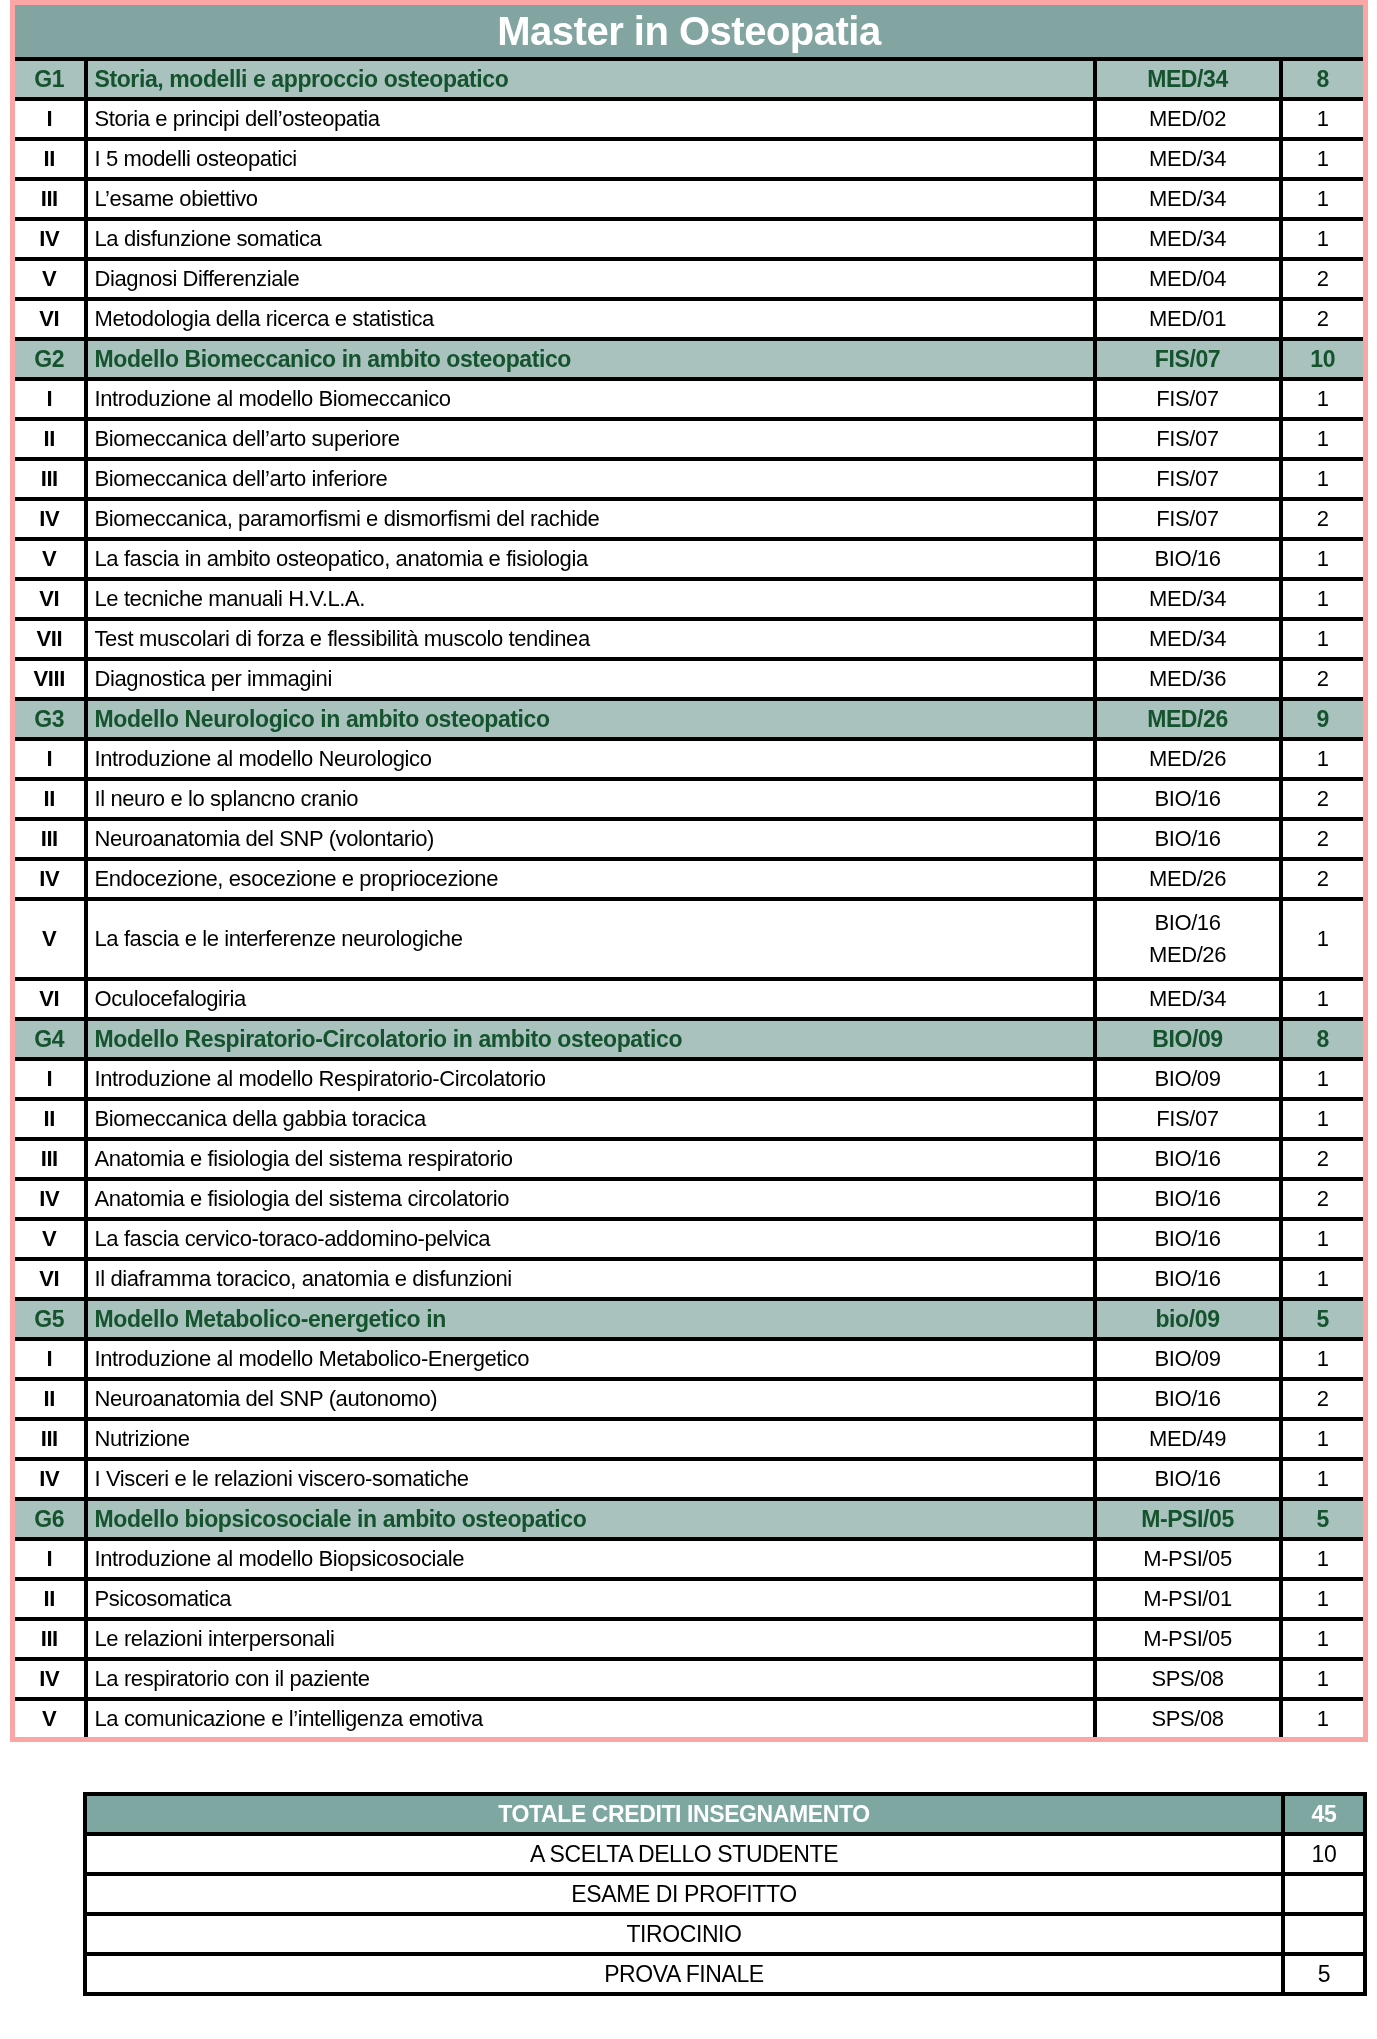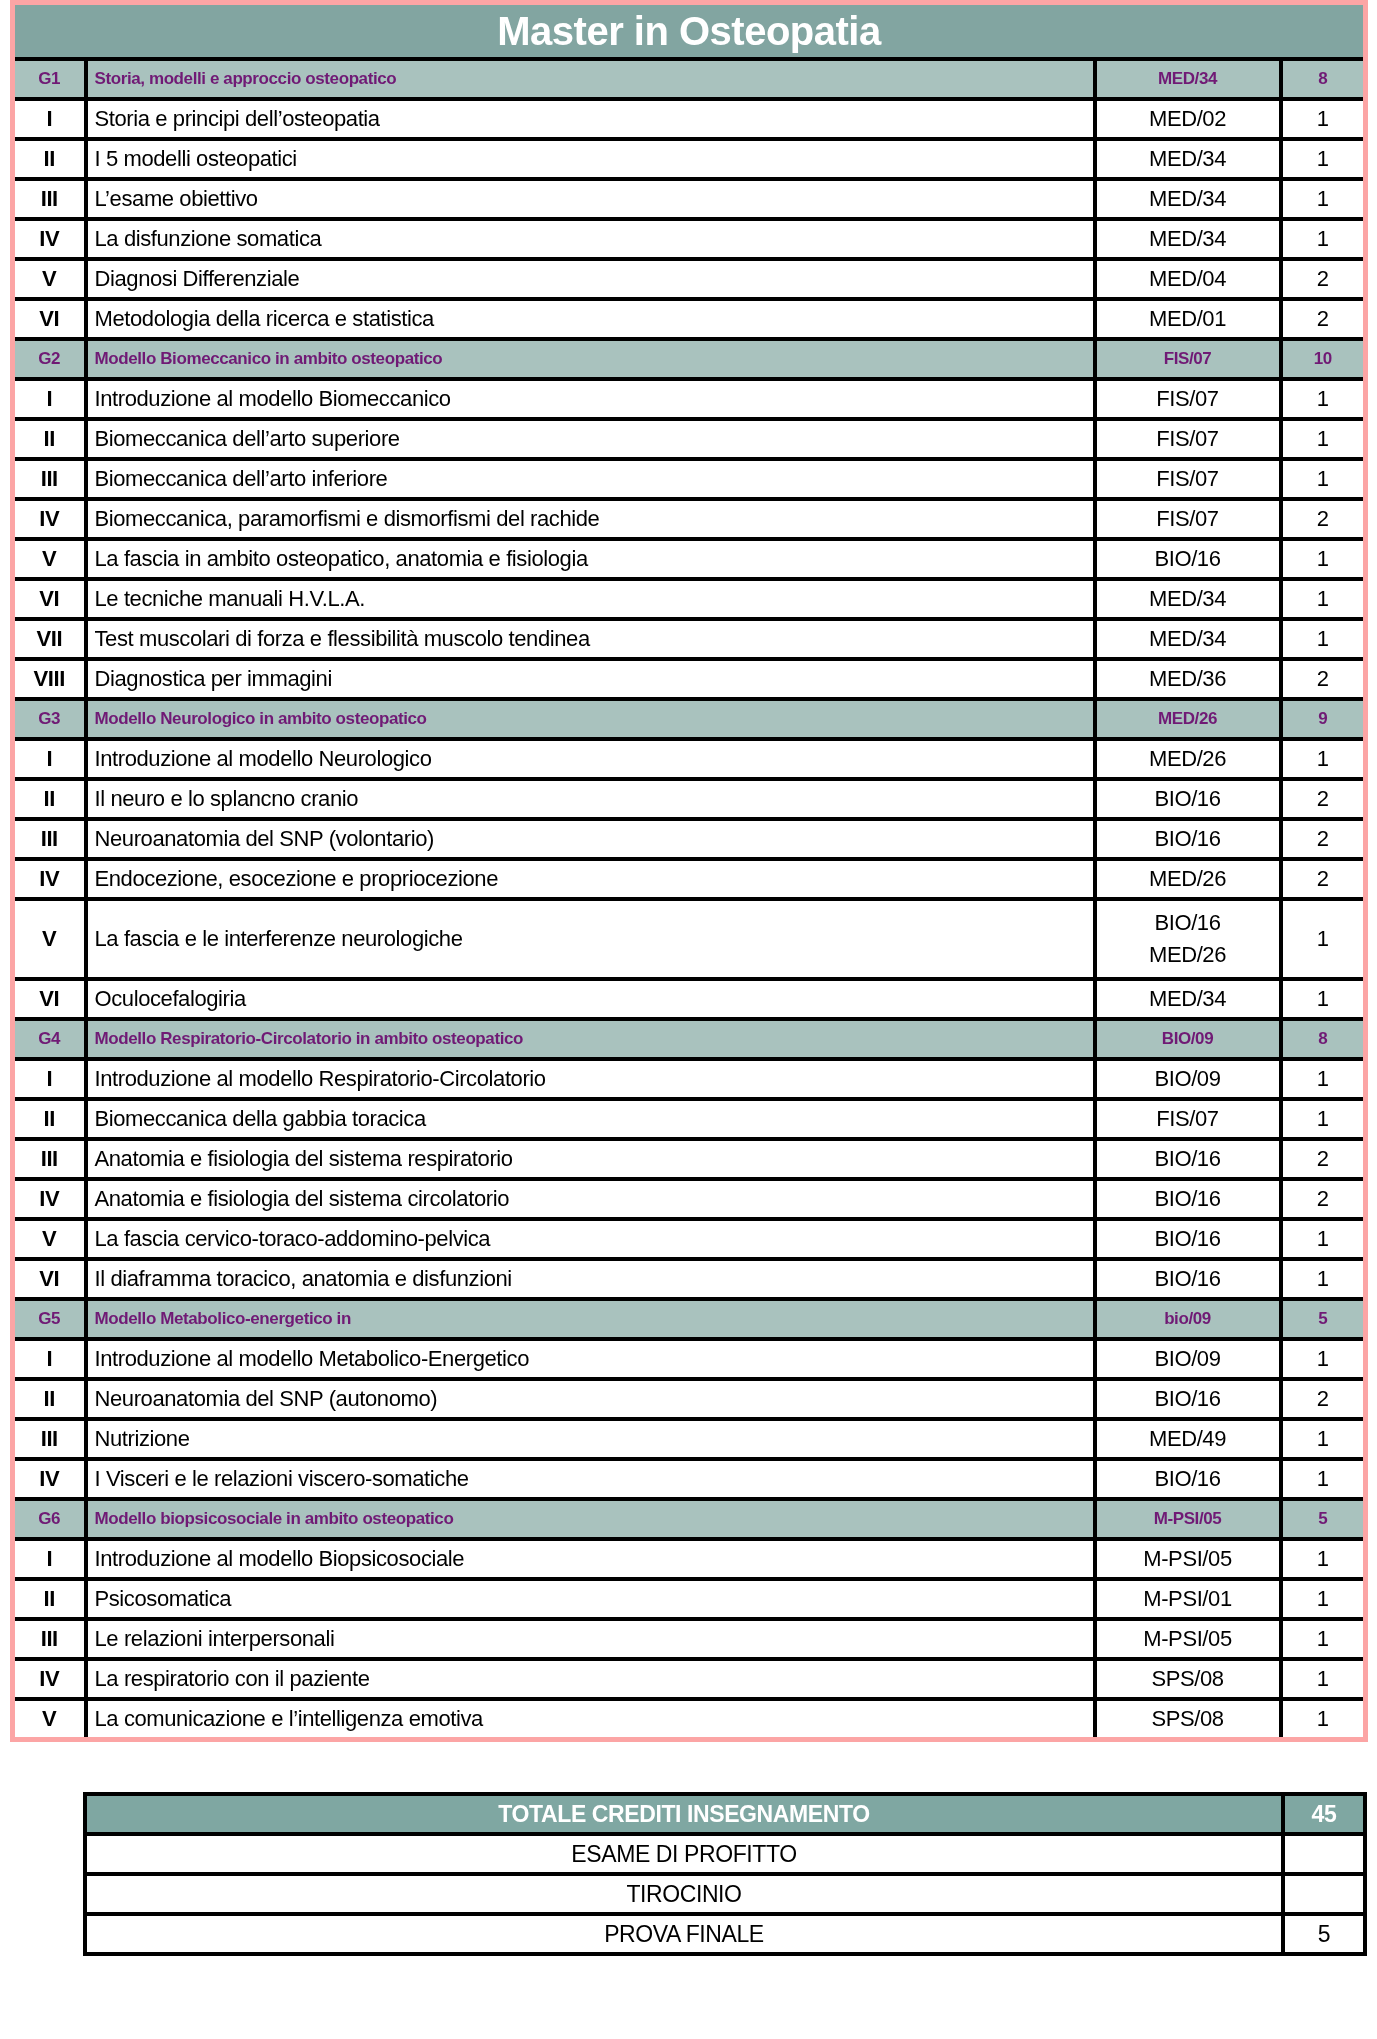--- a/index.html
+++ b/index.html
@@ -45,23 +45,23 @@
   tr.header-row td {
     height: 36px;
     font-weight: bold;
     font-size: 23px;
   }
   tr.header-row td.ssd, tr.header-row td.cfu { text-align: center; }
   tr.item td { height: 36px; }
   tr.item.tall td { height: 76px; }
   tr.group td {
     height: 36px;
-    color: #701a75;
-    font-weight: bold;
-    font-size: 17px;
+    color: #14532d;
+    font-weight: bold;
+    font-size: 23px;
   }
   .main-table td.code {
     text-align: center;
     font-weight: bold;
     padding: 0 2px;
   }
   .main-table td.label { text-align: left; }
   .main-table td.ssd  { text-align: center; }
   .main-table td.cfu  { text-align: center; }
   .main-table td.ssd .ssd-line { line-height: 32px; }
@@ -361,20 +361,24 @@
       <col style="width:1198px">
       <col style="width:82px">
     </colgroup>
     <tbody id="summary-body">
 
     <tr class="highlight">
           <td class="sum-label" style="background: rgb(127, 167, 162);">TOTALE CREDITI INSEGNAMENTO</td>
           <td class="sum-value" style="background: rgb(127, 167, 162);">45</td>
         </tr>
         <tr class="">
+          <td class="sum-label">A SCELTA DELLO STUDENTE</td>
+          <td class="sum-value">10</td>
+        </tr>
+        <tr class="">
           <td class="sum-label">ESAME DI PROFITTO</td>
           <td class="sum-value"></td>
         </tr>
         <tr class="">
           <td class="sum-label">TIROCINIO</td>
           <td class="sum-value"></td>
         </tr>
         <tr class="">
           <td class="sum-label">PROVA FINALE</td>
           <td class="sum-value">5</td>

